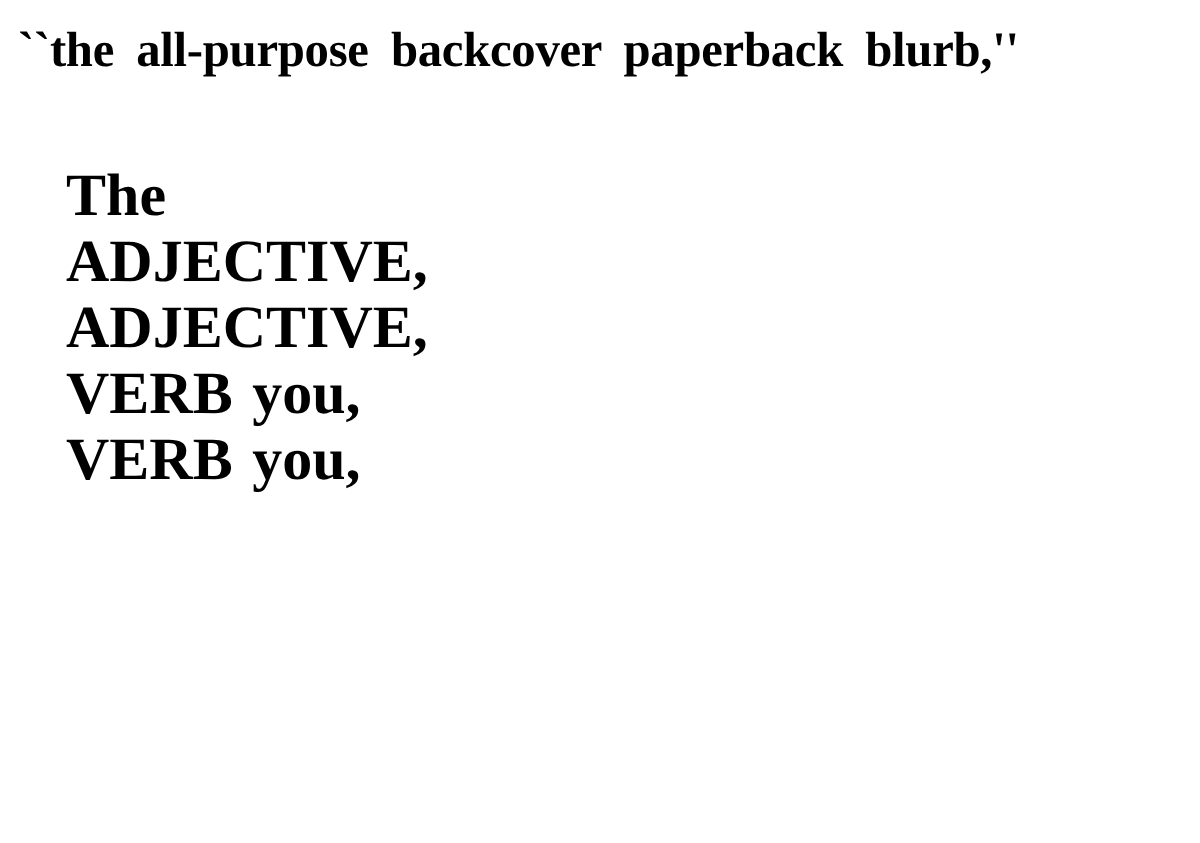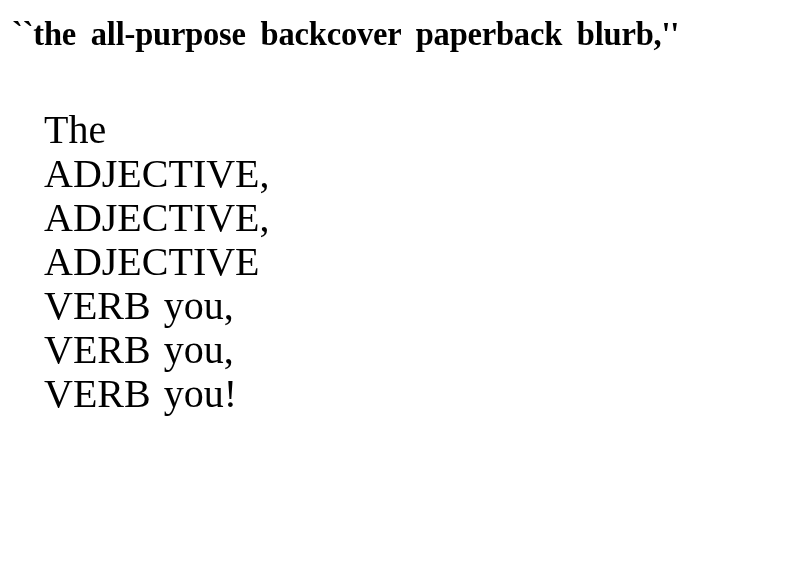--- a/index.html
+++ b/index.html
@@ -45,37 +45,35 @@
   .verse {
     position: absolute;
     left: 44px;
     top: 108px;
     width: 600px;
   }
 
   .verse-line {
     font-size: 40px;
     line-height: 44px;
-    font-weight: 400;
+    font-weight: 700;
     letter-spacing: 0px;
     word-spacing: 3px;
     white-space: pre;
     height: 44px;
   }
 </style>
 </head>
 <body>
 
 <div class="page">
 
   <div class="caption">``the all-purpose backcover paperback blurb,''</div>
 
   <div class="verse">
     <div class="verse-line">The</div>
     <div class="verse-line">ADJECTIVE,</div>
     <div class="verse-line">ADJECTIVE,</div>
-    <div class="verse-line">ADJECTIVE</div>
     <div class="verse-line">VERB you,</div>
     <div class="verse-line">VERB you,</div>
-    <div class="verse-line">VERB you!</div>
   </div>
 
 </div>
 
 </body></html>

